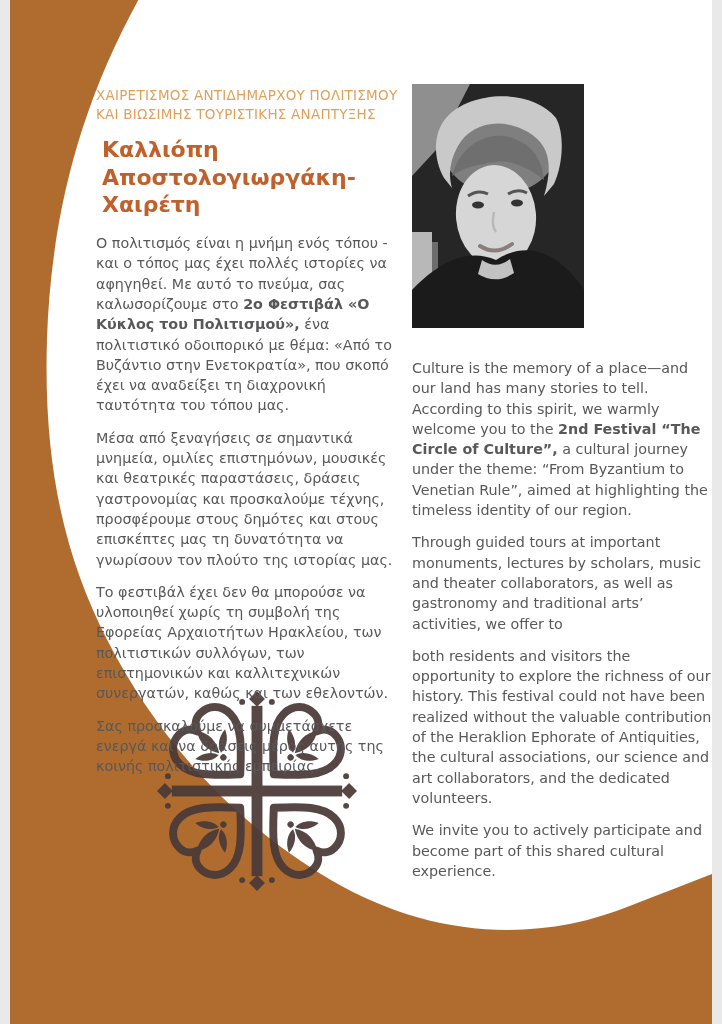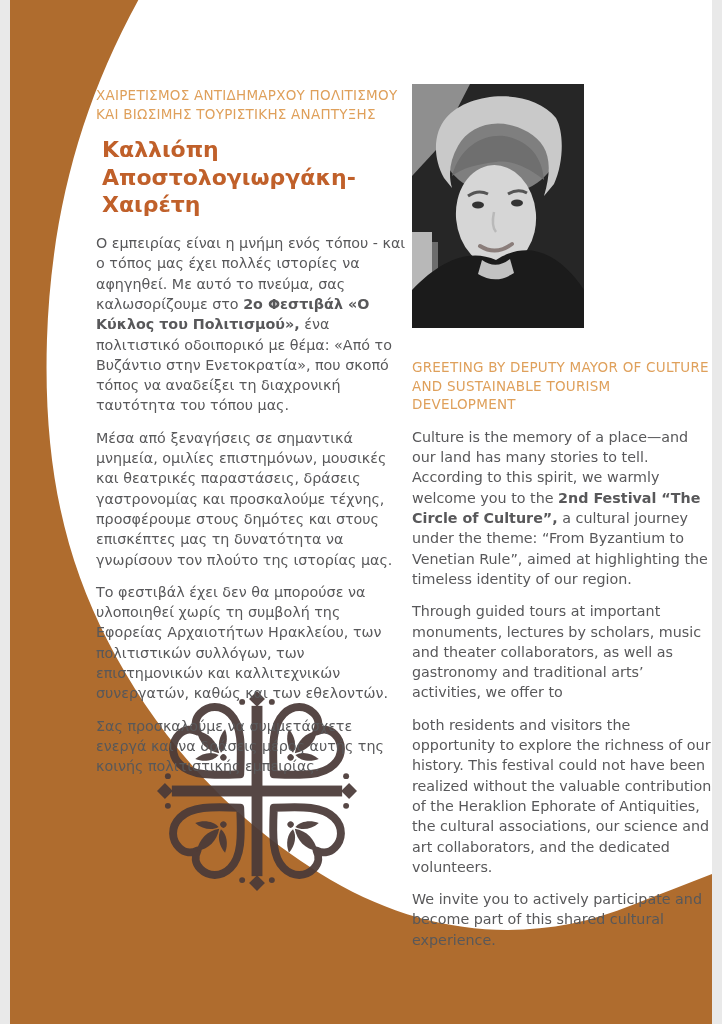--- a/index.html
+++ b/index.html
@@ -119,21 +119,21 @@
         <path transform="rotate(-55)" d="M0,-26 C-5,-18 -5,-8 0,-2 C5,-8 5,-18 0,-26 Z"></path>
         <circle cy="4" r="3.2"></circle>
       </g>
     </g>
   </svg>
 
   <div class="col col-left">
     <div class="kicker">ΧΑΙΡΕΤΙΣΜΟΣ ΑΝΤΙΔΗΜΑΡΧΟΥ ΠΟΛΙΤΙΣΜΟΥ ΚΑΙ ΒΙΩΣΙΜΗΣ ΤΟΥΡΙΣΤΙΚΗΣ ΑΝΑΠΤΥΞΗΣ</div>
     <h1 class="person-name">Καλλιόπη Αποστολογιωργάκη-Χαιρέτη</h1>
     <div class="body-text">
-        <p class="para"><span>Ο εμπειρίας είναι η μνήμη ενός τόπου - και ο τόπος μας έχει πολλές ιστορίες να αφηγηθεί. Με αυτό το πνεύμα, σας καλωσορίζουμε στο </span><span class="b">2ο Φεστιβάλ «Ο Κύκλος του Πολιτισμού»,</span><span> ένα πολιτιστικό οδοιπορικό με θέμα: «Από το Βυζάντιο στην Ενετοκρατία», που σκοπό τόπος να αναδείξει τη διαχρονική ταυτότητα του τόπου μας.</span></p>
+        <p class="para"><span>Ο πολιτισμός είναι η μνήμη ενός τόπου - και ο τόπος μας έχει πολλές ιστορίες να αφηγηθεί. Με αυτό το πνεύμα, σας καλωσορίζουμε στο </span><span class="b">2ο Φεστιβάλ «Ο Κύκλος του Πολιτισμού»,</span><span> ένα πολιτιστικό οδοιπορικό με θέμα: «Από το Βυζάντιο στην Ενετοκρατία», που σκοπό έχει να αναδείξει τη διαχρονική ταυτότητα του τόπου μας.</span></p>
         <p class="para"><span>Μέσα από ξεναγήσεις σε σημαντικά μνημεία, ομιλίες επιστημόνων, μουσικές και θεατρικές παραστάσεις, δράσεις γαστρονομίας και προσκαλούμε τέχνης, προσφέρουμε στους δημότες και στους επισκέπτες μας τη δυνατότητα να γνωρίσουν τον πλούτο της ιστορίας μας.</span></p>
         <p class="para"><span>Το φεστιβάλ έχει δεν θα μπορούσε να υλοποιηθεί χωρίς τη συμβολή της Εφορείας Αρχαιοτήτων Ηρακλείου, των πολιτιστικών συλλόγων, των επιστημονικών και καλλιτεχνικών συνεργατών, καθώς και των εθελοντών.</span></p>
         <p class="para"><span>Σας προσκαλούμε να συμμετάσχετε ενεργά και να δράσεις μέρος αυτής της κοινής πολιτιστικής εμπειρίας.</span></p>
       </div>
   </div>
 
   <div class="col col-right">
     <div class="photo-frame" aria-label="grayscale portrait photo of Kalliopi Apostologiorgaki-Chaireti">
       <svg viewBox="0 0 172 244" aria-hidden="true">
         <rect width="172" height="244" fill="#262626"></rect>
@@ -147,21 +147,20 @@
         <path d="M56,112 q10,-7 20,-2" stroke="#555" stroke-width="3" fill="none"></path>
         <path d="M96,110 q10,-6 19,-1" stroke="#555" stroke-width="3" fill="none"></path>
         <ellipse cx="66" cy="121" rx="6" ry="3.4" fill="#333"></ellipse>
         <ellipse cx="105" cy="119" rx="6" ry="3.4" fill="#333"></ellipse>
         <path d="M82,128 q-3,14 2,20" stroke="#b9b9b9" stroke-width="2.5" fill="none"></path>
         <path d="M68,162 q16,10 32,-2" stroke="#8a7d7a" stroke-width="4" fill="none" stroke-linecap="round"></path>
         <path d="M0,244 L0,206 C28,176 58,164 84,176 C118,154 150,172 172,206 L172,244 Z" fill="#1b1b1b"></path>
         <path d="M70,176 q14,10 28,-1 l4,14 q-18,12 -36,1 Z" fill="#c2c2c2"></path>
       </svg>
     </div>
-    <div class="kicker">GREETING BY DEPUTY MAYOR OF CULTURE AND SUSTAINABLE TOURISM DEVELOPMENT</div>
     <div class="body-text">
         <p class="para"><span>Culture is the memory of a place—and our land has many stories to tell. According to this spirit, we warmly welcome you to the </span><span class="b">2nd Festival “The Circle of Culture”,</span><span> a cultural journey under the theme: “From Byzantium to Venetian Rule”, aimed at highlighting the timeless identity of our region.</span></p>
         <p class="para"><span>Through guided tours at important monuments, lectures by scholars, music and theater collaborators, as well as gastronomy and traditional arts’ activities, we offer to</span></p>
         <p class="para"><span>both residents and visitors the opportunity to explore the richness of our history. This festival could not have been realized without the valuable contribution of the Heraklion Ephorate of Antiquities, the cultural associations, our science and art collaborators, and the dedicated volunteers.</span></p>
         <p class="para"><span>We invite you to actively participate and become part of this shared cultural experience.</span></p>
       </div>
   </div>
 
 </div>
 

